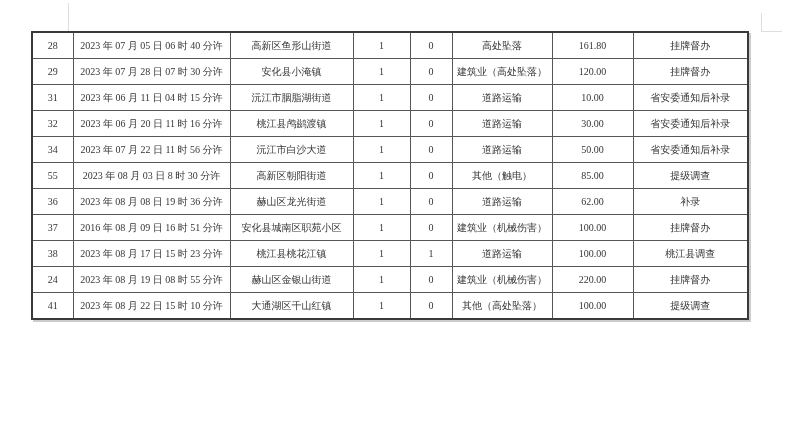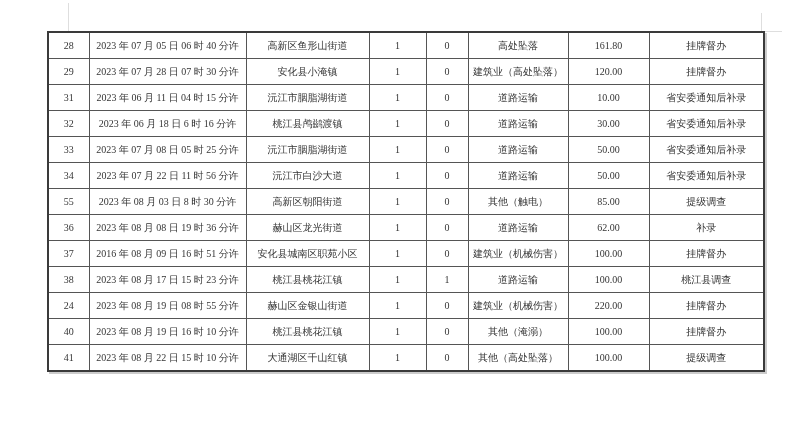--- a/index.html
+++ b/index.html
@@ -16,21 +16,20 @@
   .mark-tr-v   { left: 761px; top: 13px; width: 1px;  height: 19px; }
   .mark-tr-h   { left: 761px; top: 31px; width: 21px; height: 1px;  }
   table.accident-table {
     position: absolute; left: 31px; top: 31px;
     width: 716px;
     border-collapse: collapse; table-layout: fixed;
     font-size: 10px; line-height: 1;
     border: 2px solid #3a3a3a;
     box-shadow: 2px 2px 0 #cccccc;
     background: #ffffff;
-    margin-left: 16px;
   }
   table.accident-table td {
     border: 1px solid #555555;
     text-align: center; vertical-align: middle;
     height: 25px; padding: 0 2px;
     overflow: hidden; white-space: nowrap;
     color: #353535;
   }
   col.c1 { width: 41px; }
   col.c2 { width: 157px; }
@@ -86,36 +85,26 @@
           <td>2023 年 06 月 11 日 04 时 15 分许</td>
           <td>沅江市胭脂湖街道</td>
           <td>1</td>
           <td>0</td>
           <td>道路运输</td>
           <td>10.00</td>
           <td>省安委通知后补录</td>
         </tr>
         <tr>
           <td>32</td>
-          <td>2023 年 06 月 18 日 6 时 16 分许</td>
+          <td>2023 年 06 月 20 日 11 时 16 分许</td>
           <td>桃江县鸬鹚渡镇</td>
           <td>1</td>
           <td>0</td>
           <td>道路运输</td>
           <td>30.00</td>
-          <td>省安委通知后补录</td>
-        </tr>
-        <tr>
-          <td>33</td>
-          <td>2023 年 07 月 08 日 05 时 25 分许</td>
-          <td>沅江市胭脂湖街道</td>
-          <td>1</td>
-          <td>0</td>
-          <td>道路运输</td>
-          <td>50.00</td>
           <td>省安委通知后补录</td>
         </tr>
         <tr>
           <td>34</td>
           <td>2023 年 07 月 22 日 11 时 56 分许</td>
           <td>沅江市白沙大道</td>
           <td>1</td>
           <td>0</td>
           <td>道路运输</td>
           <td>50.00</td>
@@ -165,30 +154,20 @@
           <td>24</td>
           <td>2023 年 08 月 19 日 08 时 55 分许</td>
           <td>赫山区金银山街道</td>
           <td>1</td>
           <td>0</td>
           <td>建筑业（机械伤害）</td>
           <td>220.00</td>
           <td>挂牌督办</td>
         </tr>
         <tr>
-          <td>40</td>
-          <td>2023 年 08 月 19 日 16 时 10 分许</td>
-          <td>桃江县桃花江镇</td>
-          <td>1</td>
-          <td>0</td>
-          <td>其他（淹溺）</td>
-          <td>100.00</td>
-          <td>挂牌督办</td>
-        </tr>
-        <tr>
           <td>41</td>
           <td>2023 年 08 月 22 日 15 时 10 分许</td>
           <td>大通湖区千山红镇</td>
           <td>1</td>
           <td>0</td>
           <td>其他（高处坠落）</td>
           <td>100.00</td>
           <td>提级调查</td>
         </tr>
       </tbody>

